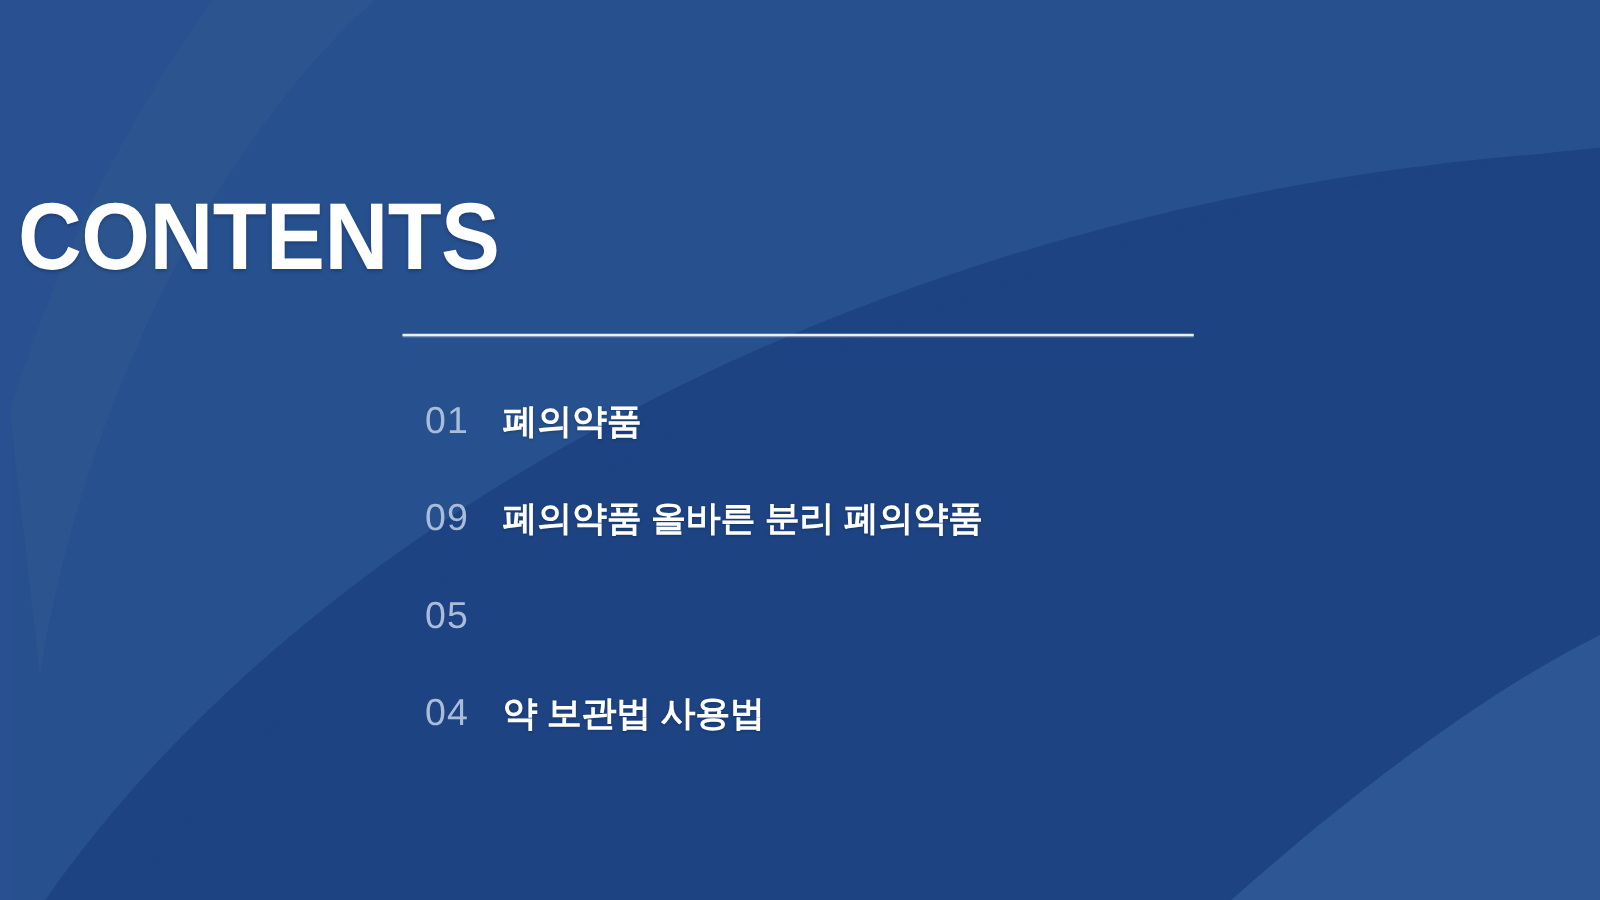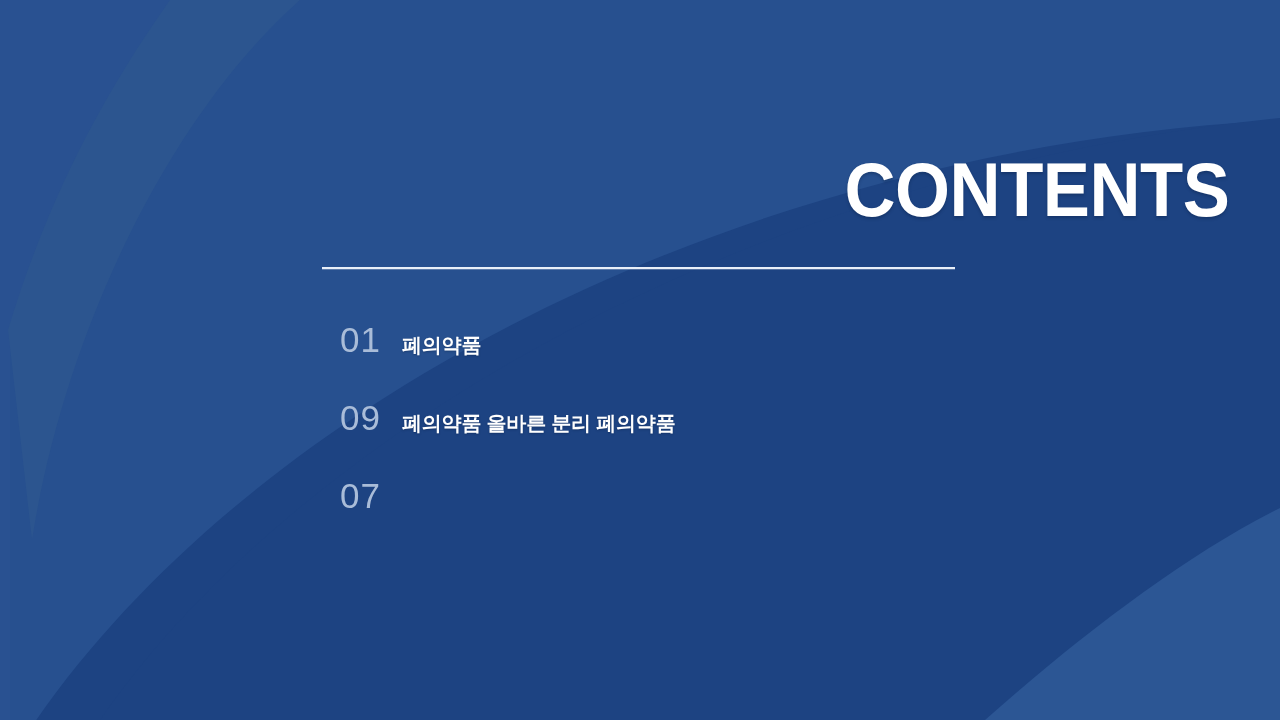--- a/index.html
+++ b/index.html
@@ -31,21 +31,21 @@
     height: 720px;
     display: block;
   }
 
   
   .title-wrap {
     position: absolute;
     left: 0;
     top: 152px;
     width: 1244px;
-    text-align: right;
+    text-align: left;
   }
   .slide-title {
     display: inline-block;
     margin: 0;
     color: #ffffff;
     font-size: 76px;
     line-height: 1;
     font-weight: 900;
     letter-spacing: -0.5px;
     transform: scaleX(0.93);
@@ -75,29 +75,29 @@
   }
   .contents-item {
     display: flex;
     align-items: baseline;
     height: 78px;
   }
   .item-number {
     flex: 0 0 auto;
     width: 62px;
     color: #a9bcd8;
-    font-size: 35px;
+    font-size: 30px;
     line-height: 1;
     font-weight: 300;
     letter-spacing: 1px;
   }
   .item-label {
     flex: 1 1 auto;
     color: #ffffff;
-    font-size: 20px;
+    font-size: 28px;
     line-height: 1;
     font-weight: 700;
     letter-spacing: -0.2px;
     text-shadow: 0 1px 2px rgba(10, 32, 70, 0.4);
   }
 </style>
 </head>
 <body>
 
 <div id="slide">
@@ -128,17 +128,21 @@
   <ul class="contents-list">
     <li class="contents-item">
       <span class="item-number">01</span>
       <span class="item-label">폐의약품</span>
     </li>
     <li class="contents-item">
       <span class="item-number">09</span>
       <span class="item-label">폐의약품 올바른 분리 폐의약품</span>
     </li>
     <li class="contents-item">
-      <span class="item-number">07</span>
+      <span class="item-number">05</span>
+    </li>
+    <li class="contents-item">
+      <span class="item-number">04</span>
+      <span class="item-label">약 보관법 사용법</span>
     </li>
   </ul>
 
 </div>
 
 </body></html>

